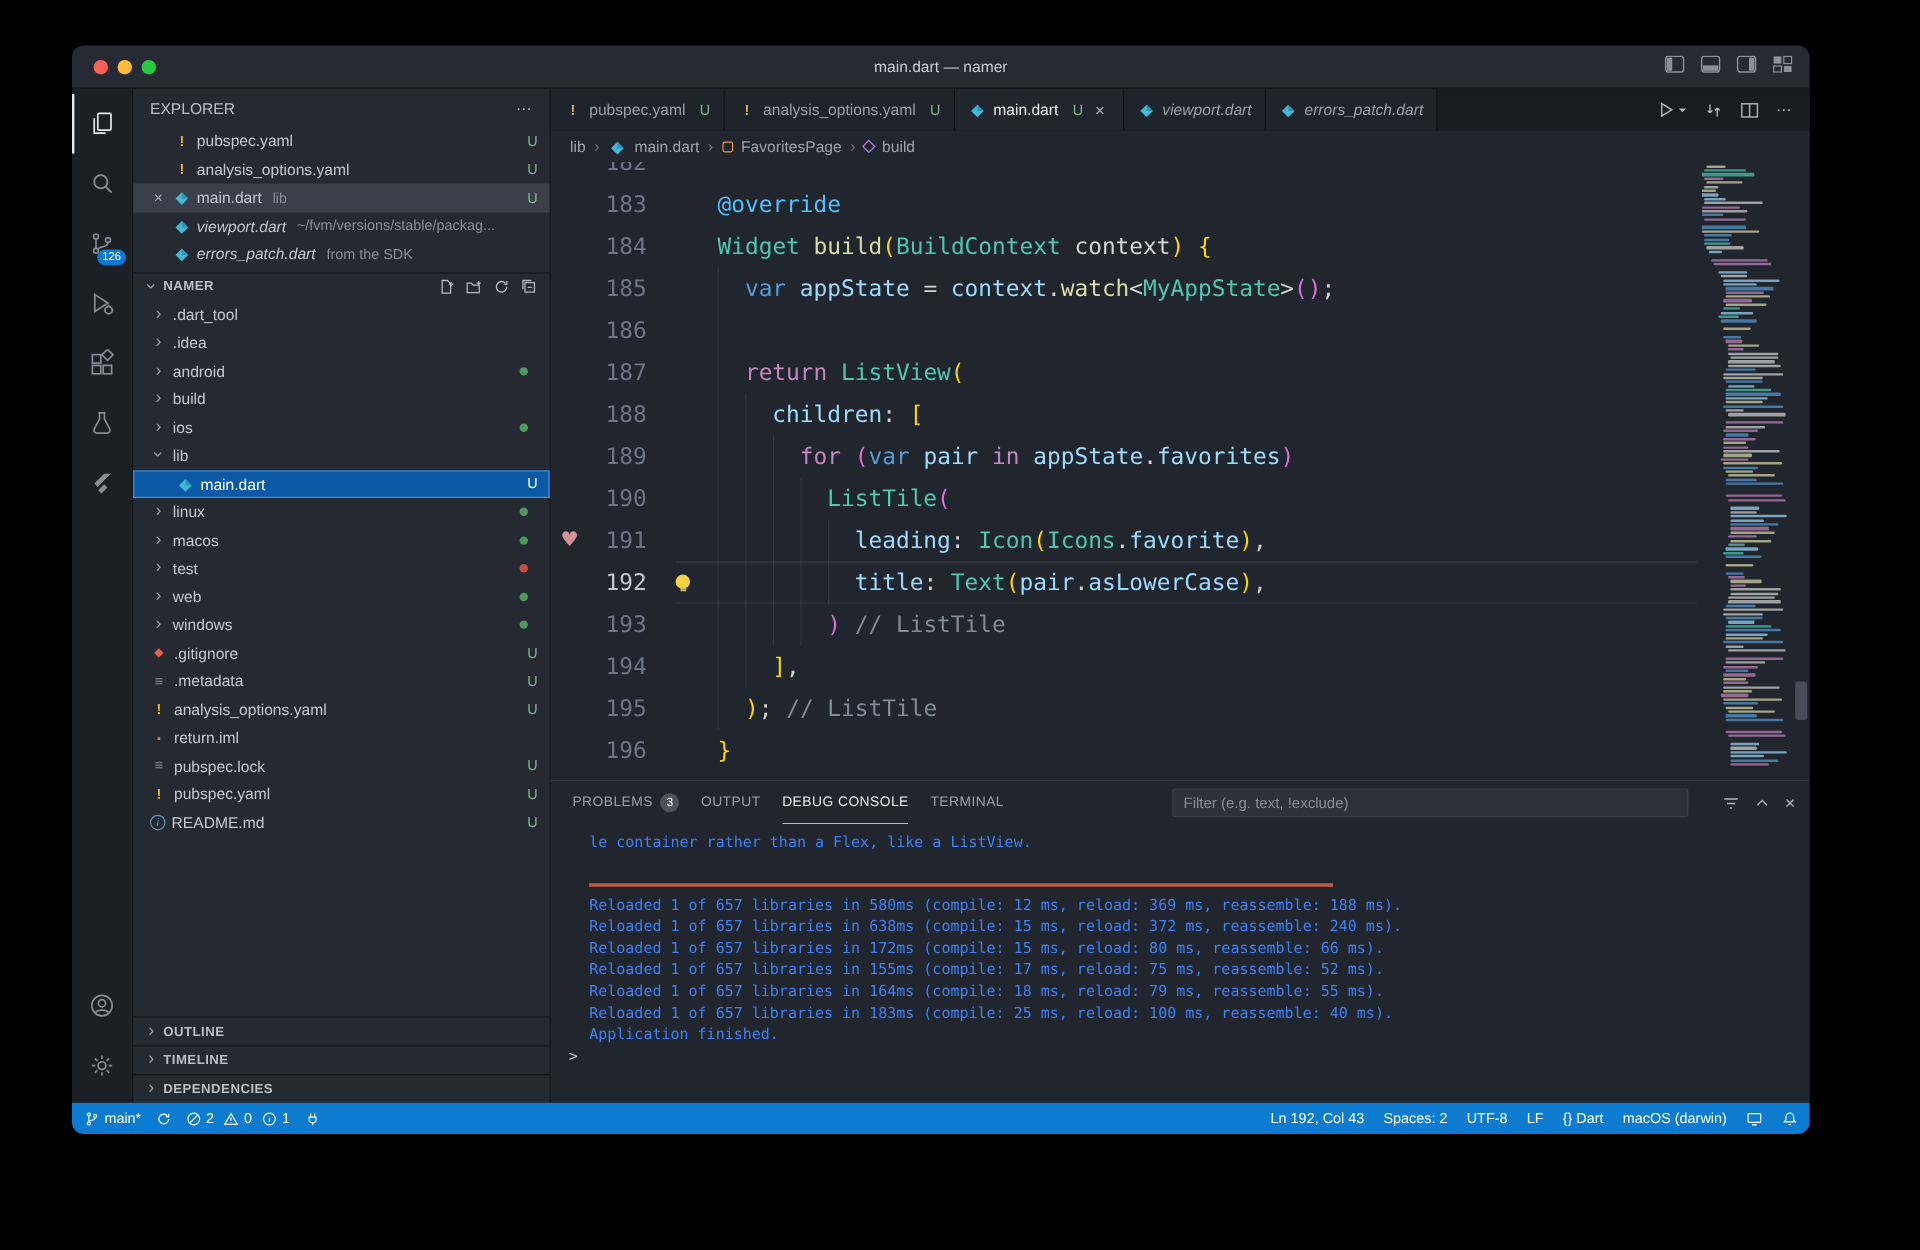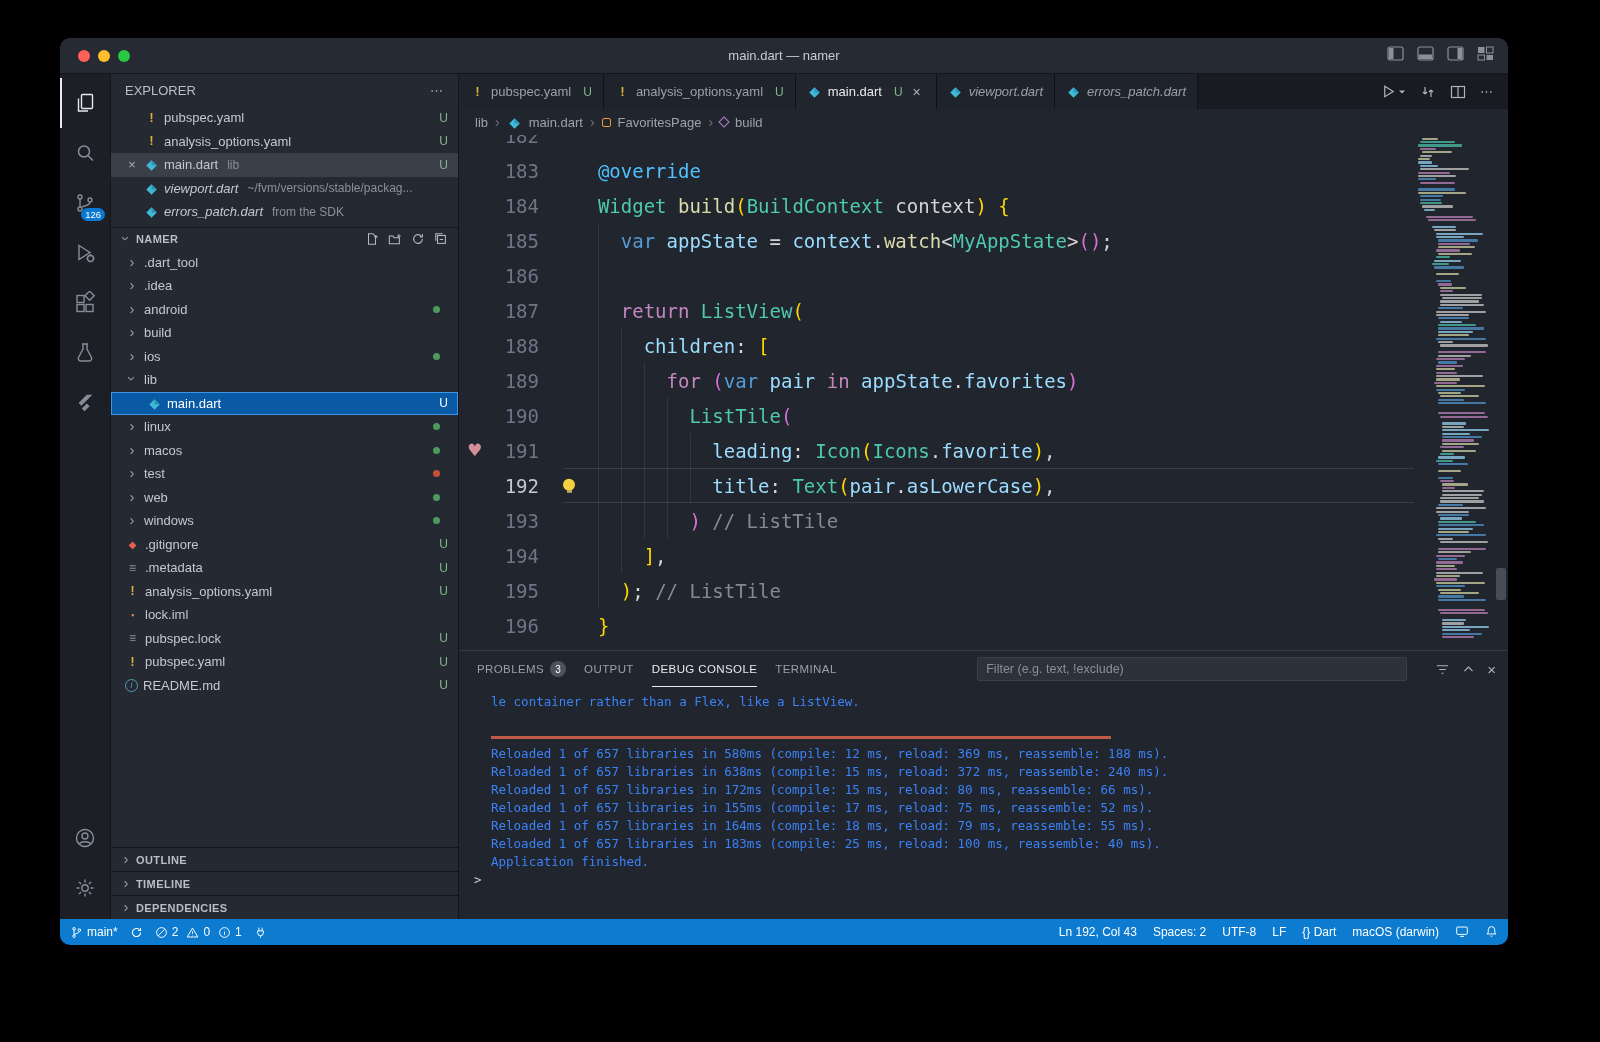--- a/index.html
+++ b/index.html
@@ -117,21 +117,21 @@
     font-size:12.5px;line-height:18px}
   .con-line{white-space:pre}
   .con-line.info{color:#3b82f6}
   .con-line.warn{color:#d2a748}
   .con-rule{width:620px;height:3px;background:#be5a46;margin:7px 0 6px}
   .con-prompt{color:#c5cad3;margin-left:-17px}
   
   .statusbar{flex:0 0 26px;background:#0c7bd0;display:flex;align-items:center;color:#fff;
     font-size:12px;padding:0 10px;gap:12px}
   .st-item{display:flex;align-items:center;gap:4px}
-  .st-right{margin-left:auto;display:flex;align-items:flex-start;gap:16px}
+  .st-right{margin-left:auto;display:flex;align-items:flex-end;gap:16px}
   .st-counts{display:flex;align-items:center;gap:4px}
   svg.st{display:block}
 </style>
 </head>
 <body>
 
 <div class="window">
 
   <div class="titlebar">
     <div class="traffic">
@@ -389,21 +389,21 @@
             <span class="ubadge">U</span>
           </div>
           <div class="trow">
             <span class="fic yaml">!</span>
             <span class="tname">analysis_options.yaml</span>
             <span class="flex1"></span>
             <span class="ubadge">U</span>
           </div>
           <div class="trow">
             <span class="fic iml">▪</span>
-            <span class="tname">lock.iml</span>
+            <span class="tname">return.iml</span>
             <span class="flex1"></span>
           </div>
           <div class="trow">
             <span class="fic meta">≡</span>
             <span class="tname">pubspec.lock</span>
             <span class="flex1"></span>
             <span class="ubadge">U</span>
           </div>
           <div class="trow">
             <span class="fic yaml">!</span>

